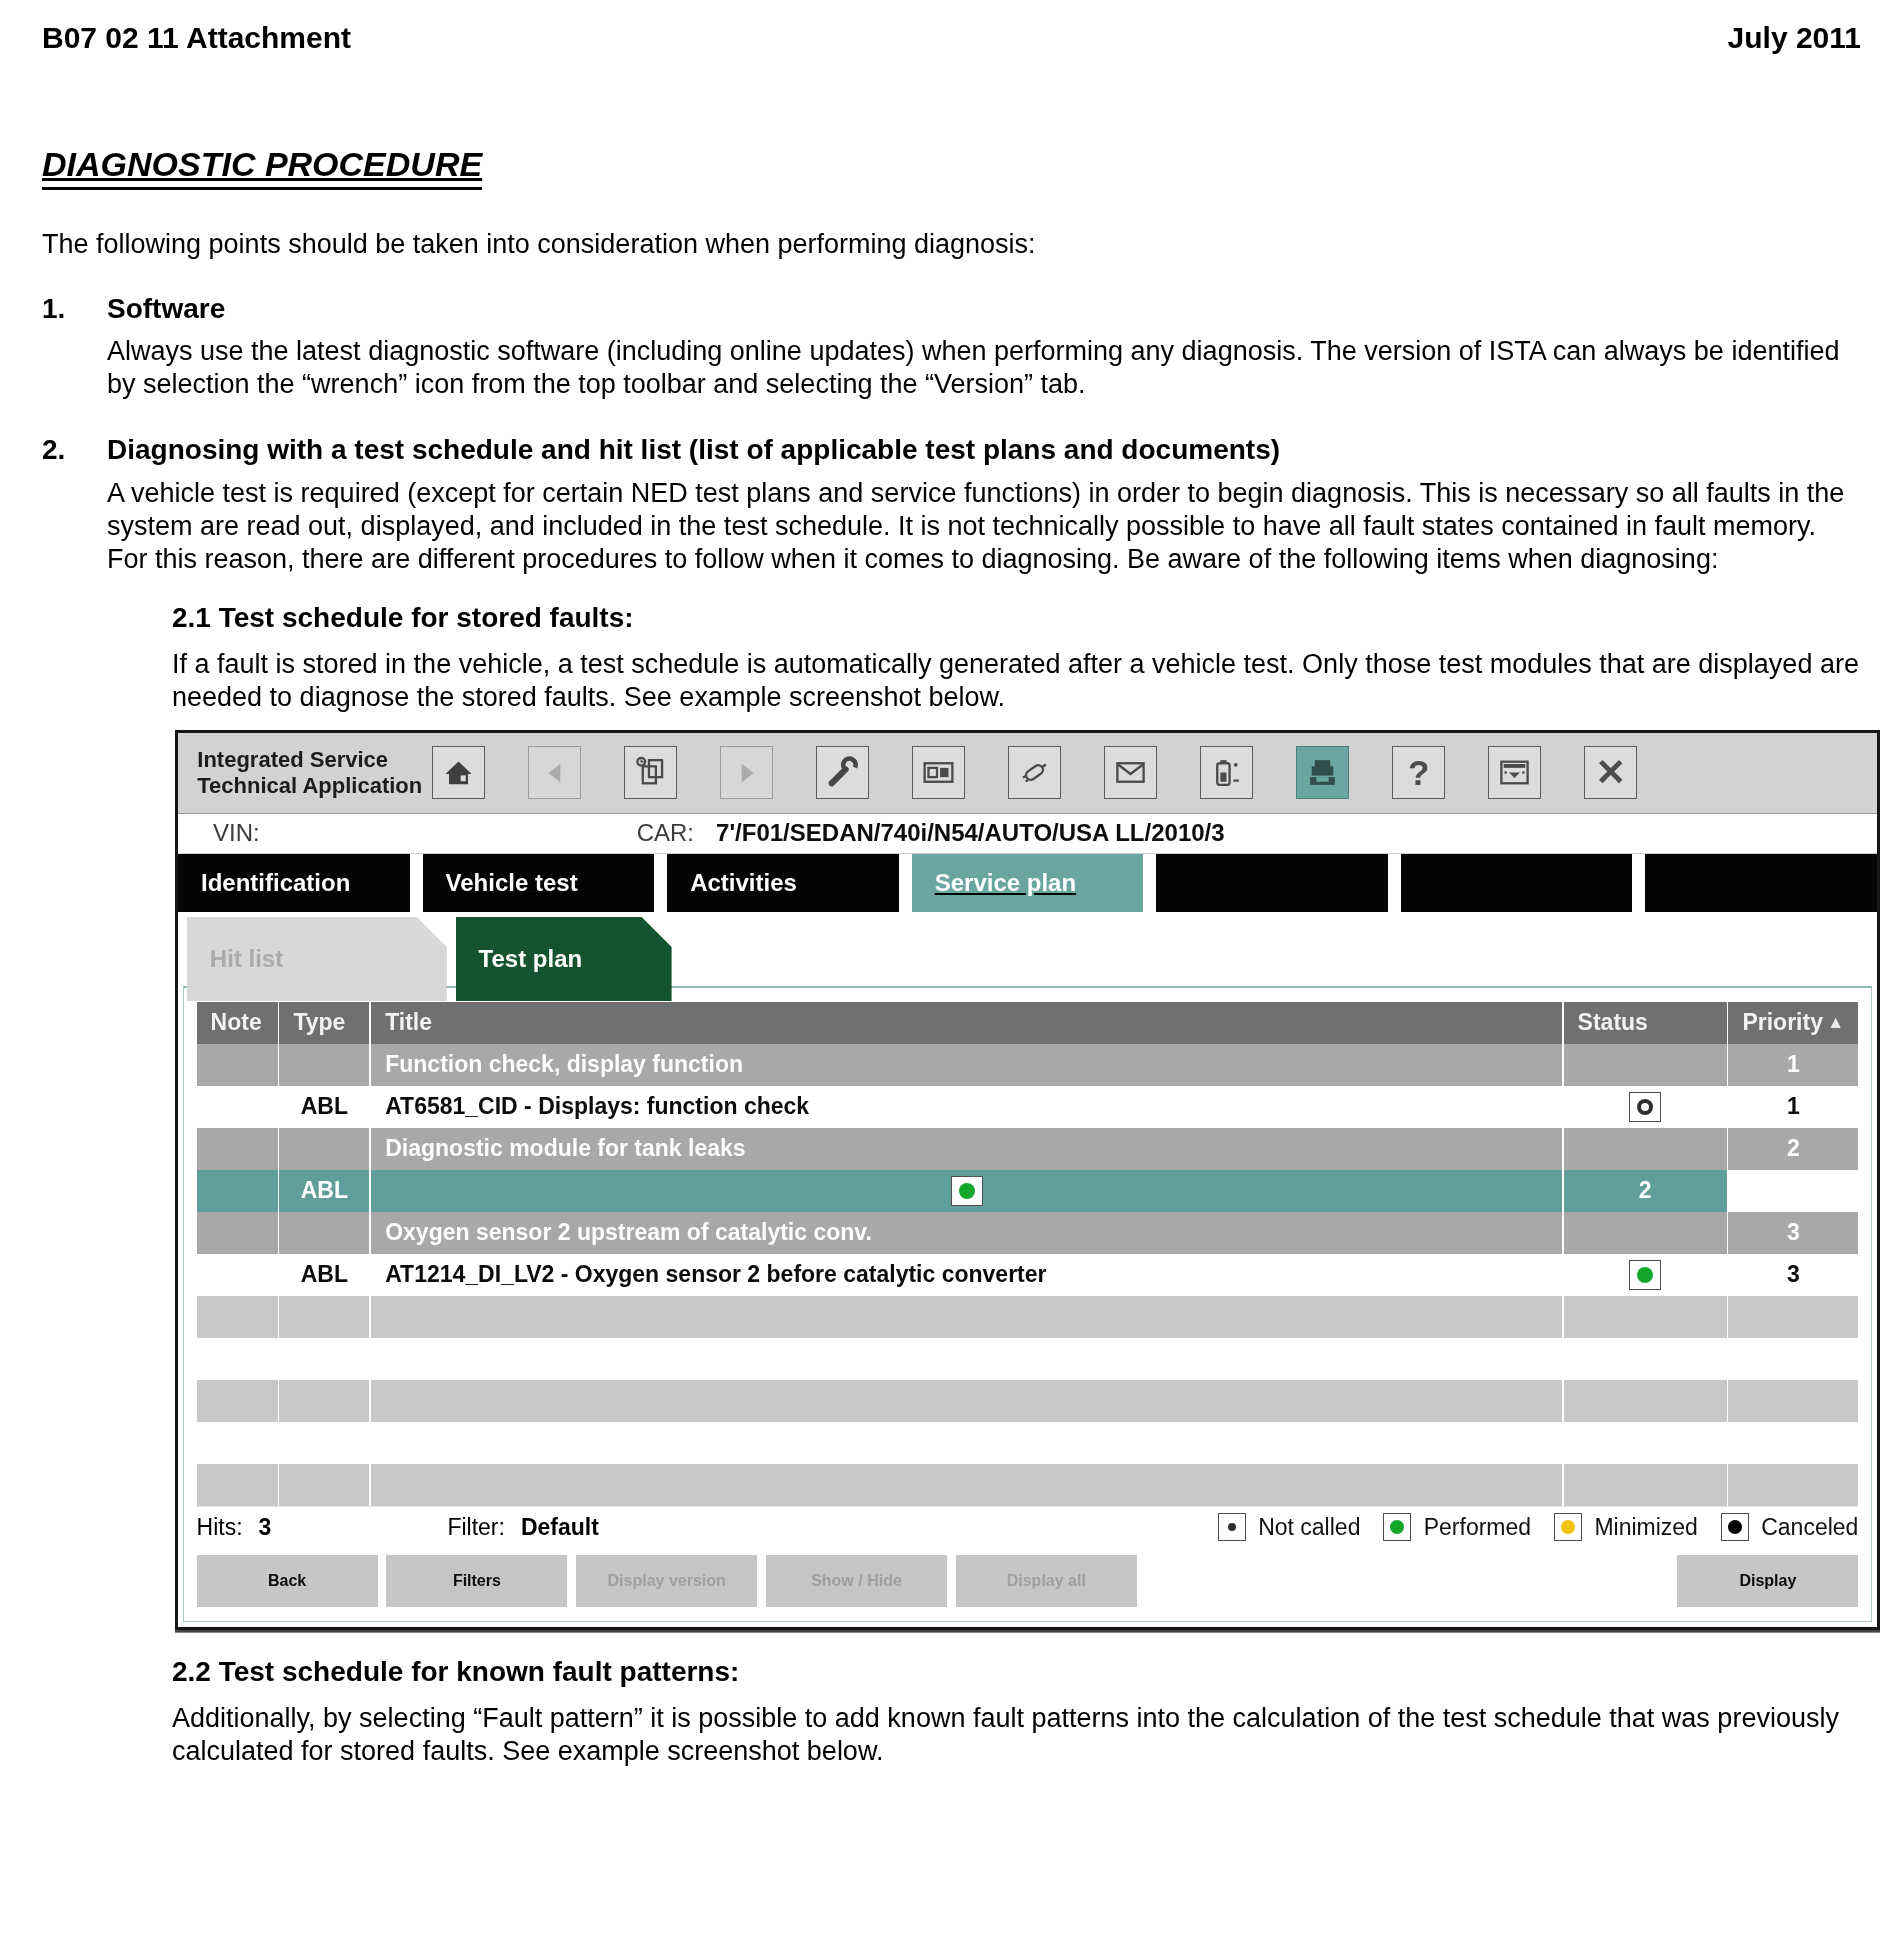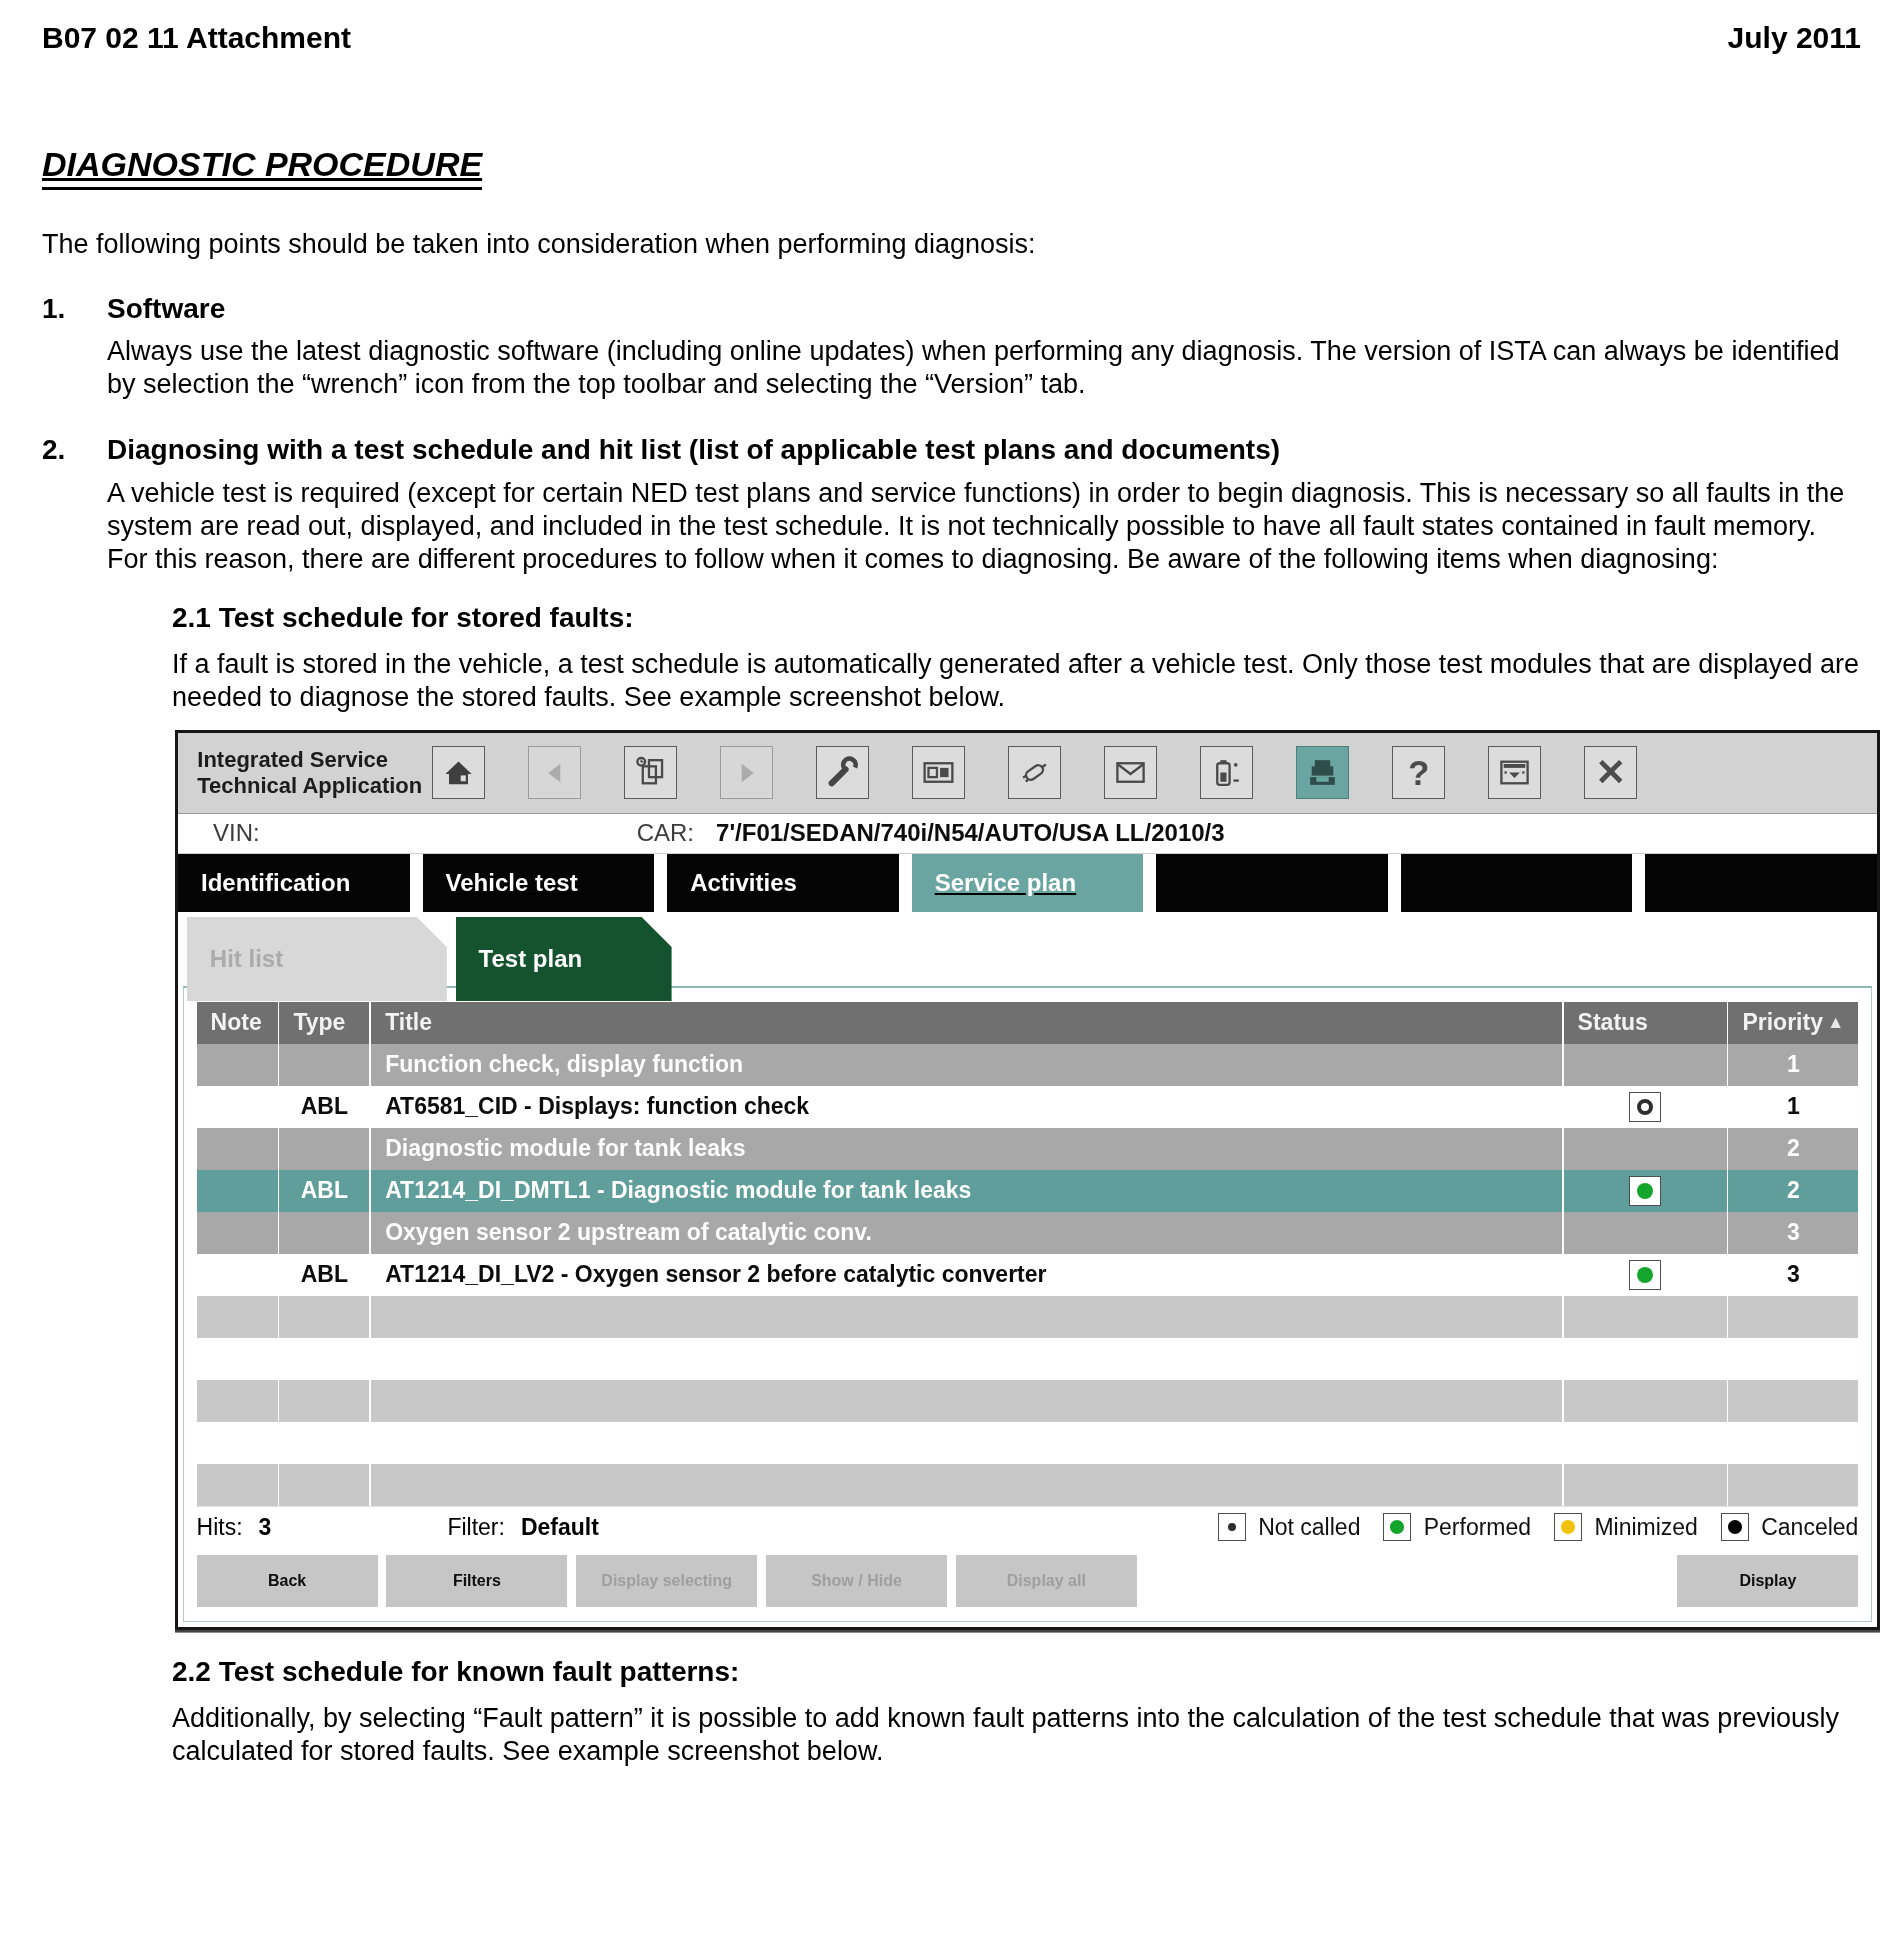--- a/index.html
+++ b/index.html
@@ -283,21 +283,20 @@
         <div class="c-note"></div>
         <div class="c-type"></div>
         <div class="c-title">Diagnostic module for tank leaks</div>
         <div class="c-status"></div>
         <div class="c-pri">2</div>
       </div>
 
       <div class="tgrid trow row-selected">
         <div class="c-note"></div>
         <div class="c-type">ABL</div>
-        <div class="c-title">AT1214_DI_DMTL1 - Diagnostic module for tank leaks</div>
         <div class="c-status">
             <span class="status-box performed">
               <span class="dotc"></span>
             </span>
           </div>
         <div class="c-pri">2</div>
       </div>
 
       <div class="tgrid trow row-group">
         <div class="c-note"></div>
@@ -384,21 +383,21 @@
                 <span class="leg-dot" style="background: rgb(0, 0, 0);"></span>
               </span>
             <span class="leg-label">Canceled</span>
           </div>
         </div>
       </div>
 
       <div class="btnrow">
         <button class="btn">Back</button>
         <button class="btn">Filters</button>
-        <button class="btn dis">Display selecting</button>
+        <button class="btn dis">Display version</button>
         <button class="btn dis">Show / Hide</button>
         <button class="btn dis">Display all</button>
         <div class="btn-spacer"></div>
         <button class="btn">Display</button>
       </div>
 
     </div>
   </div>
   
 

